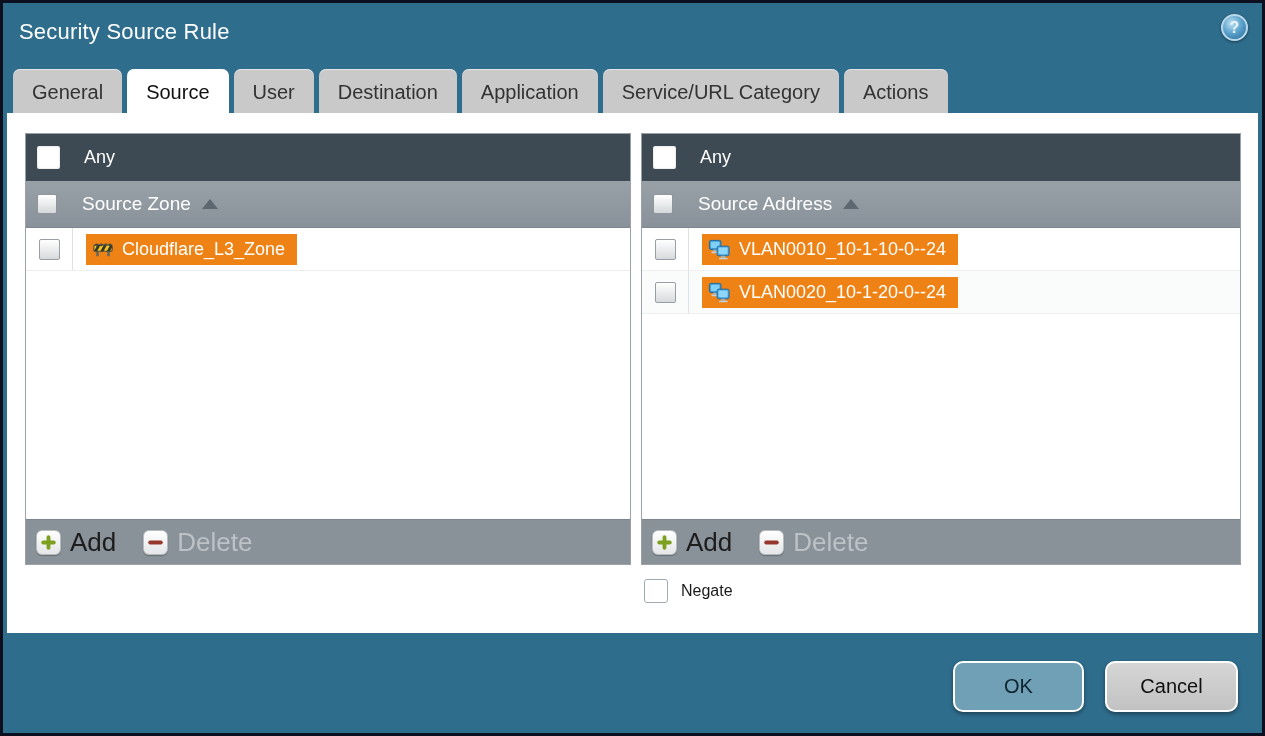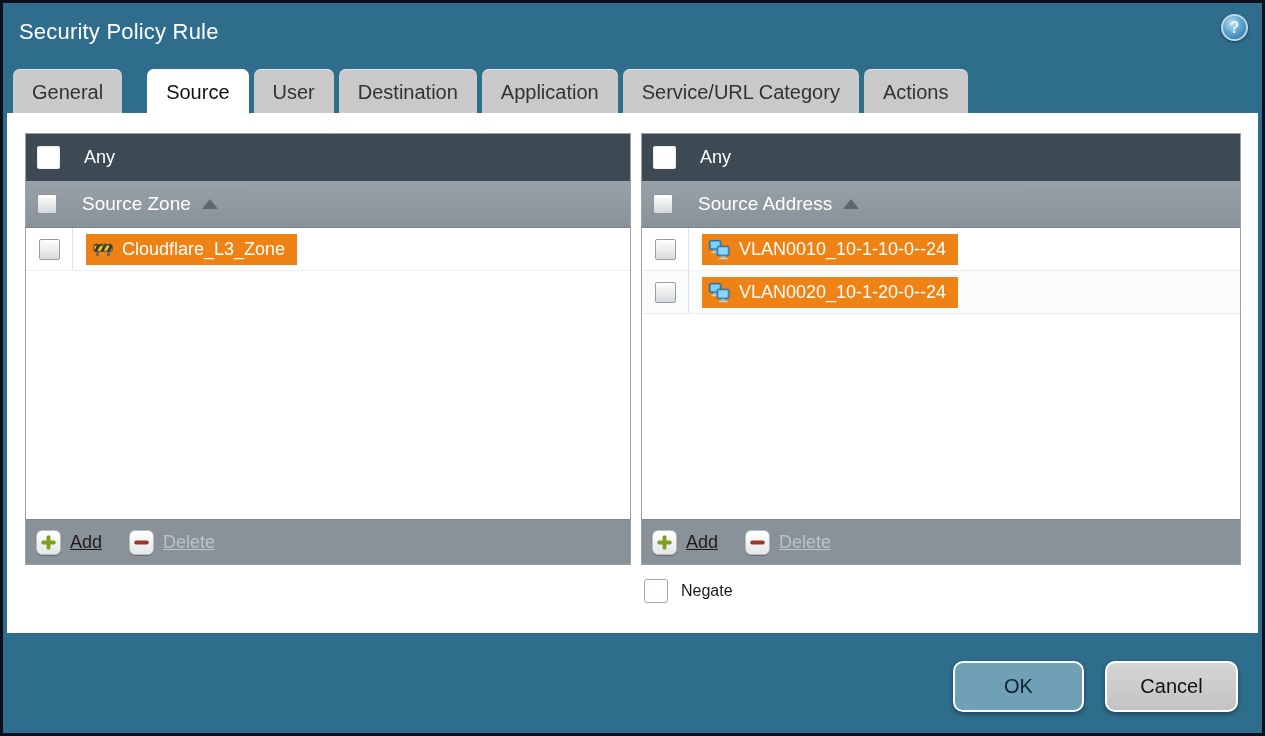--- a/index.html
+++ b/index.html
@@ -22,21 +22,21 @@
   }
 
   
   .tabs { position:absolute; left:10px; top:66px; display:flex; gap:5px; align-items:flex-end; }
   .tab {
     height:47px; padding:0 19px; display:flex; align-items:center;
     background:#c9c9c9; color:#333; font-size:20px;
     border-radius:7px 7px 0 0; box-shadow:inset 0 1px 0 rgba(255,255,255,.5);
     cursor:pointer; white-space:nowrap;
   }
-  .tab.active { background:#fff; color:#111;margin-left:20px; }
+  .tab.active { background:#fff; color:#111; }
 
   
   .content { position:absolute; left:4px; right:4px; top:110px; height:520px; background:#fff; }
   .panels { display:flex; gap:10px; padding:20px 17px 0 18px; }
   .panel { width:606px; display:flex; flex-direction:column; height:432px; border:1px solid #9aa2a8; background:#fff; }
   .panel.right { width:600px; }
 
   .any-row { height:47px; background:#3d4a53; display:flex; align-items:center; padding-left:11px; flex:0 0 auto; }
   .any-checkbox { width:23px; height:23px; background:#fff; border-radius:2px; box-shadow:inset 0 0 2px rgba(0,0,0,.25); cursor:pointer; }
   .any-label { color:#fff; font-size:18px; margin-left:24px; }
@@ -50,21 +50,21 @@
   .row { height:43px; display:flex; align-items:center; border-bottom:1px solid #eceeef; background:#fff; }
   .row.alt { background:#fafbfb; }
   .cb-cell { width:47px; align-self:stretch; display:flex; align-items:center; justify-content:center; border-right:1px solid #dfe2e4; }
   .row-checkbox { width:21px; height:21px; background:linear-gradient(#ffffff,#d7dadc); border:1px solid #989ea3; border-radius:2px; cursor:pointer; }
   .tag { margin-left:13px; height:31px; background:#ef8214; color:#fff; font-size:18px; display:flex; align-items:center; gap:8px; padding:0 12px 0 6px; cursor:pointer; }
   .tag svg { display:block; }
 
   .panel-footer { height:45px; background:#899199; display:flex; align-items:center; padding-left:10px; gap:27px; flex:0 0 auto; border-top:1px solid #7d868d; }
   .ftr-btn { display:flex; align-items:center; gap:9px; cursor:pointer; }
   .icon-box { width:25px; height:25px; background:linear-gradient(#ffffff,#e4e6e7); border:1px solid #b8bcbe; border-radius:6px; display:flex; align-items:center; justify-content:center; box-shadow:0 1px 1px rgba(0,0,0,.25); }
-  .ftr-btn .label { font-size:18px; color:#1c1c1c;text-decoration:underline; }
+  .ftr-btn .label { font-size:26px; color:#1c1c1c; }
   .ftr-btn.disabled { cursor:default; }
   .ftr-btn.disabled .label { color:#bcc2c6; }
 
   .negate-row { display:flex; align-items:center; gap:13px; margin:14px 0 0 637px; }
   .negate-checkbox { width:24px; height:24px; background:#fff; border:1px solid #9fadb3; border-radius:3px; cursor:pointer; }
   .negate-label { font-size:16px; color:#1a1a1a; }
 
   
   .button-bar { position:absolute; right:24px; top:658px; display:flex; gap:21px; }
   .btn {
@@ -74,21 +74,21 @@
   }
   .btn-ok { width:131px; background:#6fa0b5; color:#0e2430; }
   .btn-cancel { width:133px; background:linear-gradient(#d6d6d6,#c2c2c2); color:#111; }
 </style>
 </head>
 <body>
 
 <div class="dialog">
 
   <div class="titlebar">
-    <div class="title">Security Policy Rule</div>
+    <div class="title">Security Source Rule</div>
     <div class="help-icon">?</div>
   </div>
 
   <div class="tabs">
     <div class="tab">General</div>
     <div class="tab active">Source</div>
     <div class="tab">User</div>
     <div class="tab">Destination</div>
     <div class="tab">Application</div>
     <div class="tab">Service/URL Category</div>

